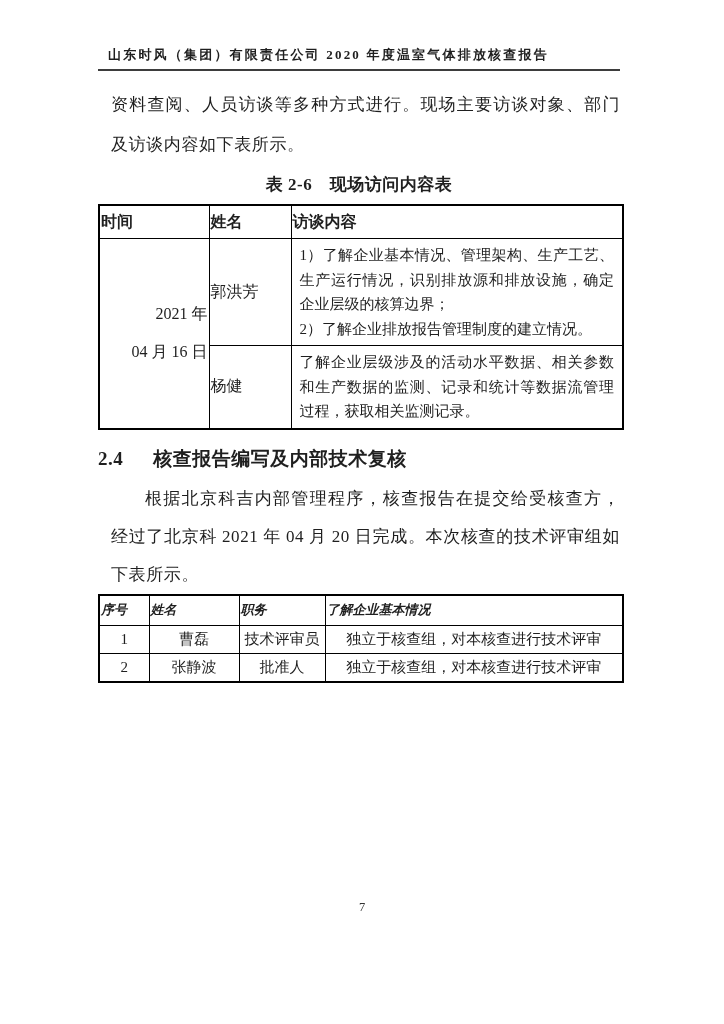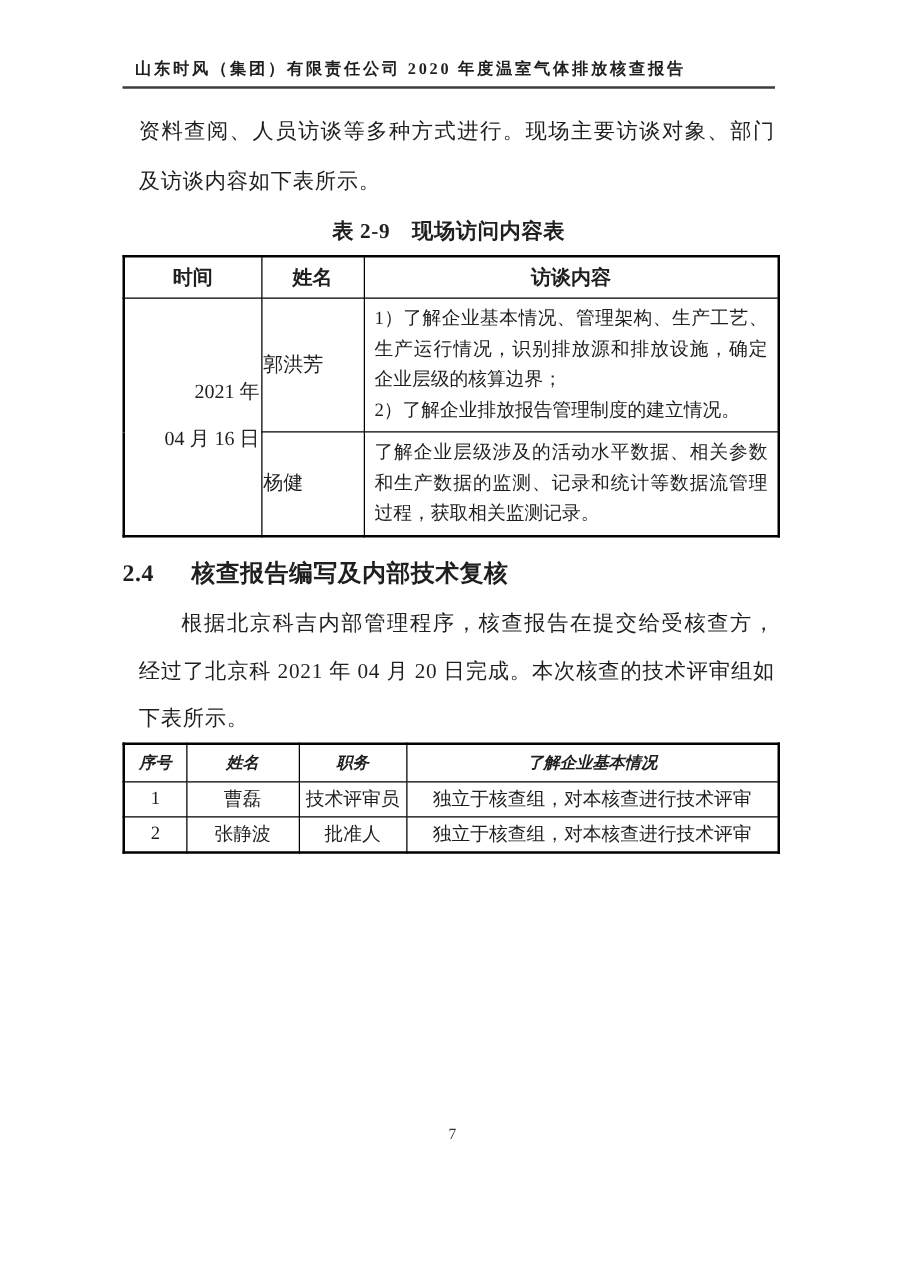--- a/index.html
+++ b/index.html
@@ -54,21 +54,21 @@
     table-layout: fixed;
   }
   table.tbl th, table.tbl td {
     border: 1px solid #000;
   }
   table.tbl {
     border: 2px solid #000;
   }
   .tbl th {
     font-weight: bold;
-    text-align: center;
+    text-align: left;
     font-size: 16px;
     margin-left: 20px;
   }
   .tbl-2-2 th { height: 30px; }
   .date-cell {
     text-align: right;
     font-size: 16px;
     line-height: 38px;
     vertical-align: middle;
   }
@@ -113,21 +113,21 @@
 <body>
 
 <div class="page">
 
   <header class="doc-header">
     <div class="header-text">山东时风（集团）有限责任公司 2020 年度温室气体排放核查报告</div>
   </header>
 
   <p class="para">资料查阅、人员访谈等多种方式进行。现场主要访谈对象、部门及访谈内容如下表所示。</p>
 
-  <div class="caption">表 2-9　现场访问内容表</div>
+  <div class="caption">表 2-6　现场访问内容表</div>
 
   <table class="tbl tbl-2-2">
     <colgroup>
       <col style="width:110px">
       <col style="width:82px">
       <col style="width:332px">
     </colgroup>
     <thead>
       <tr>
         <th>时间</th>

